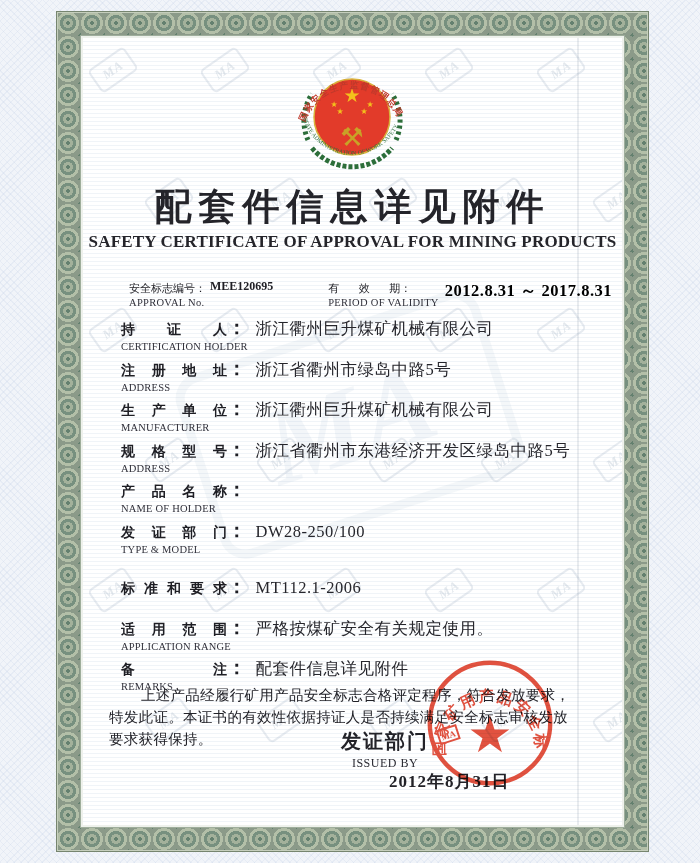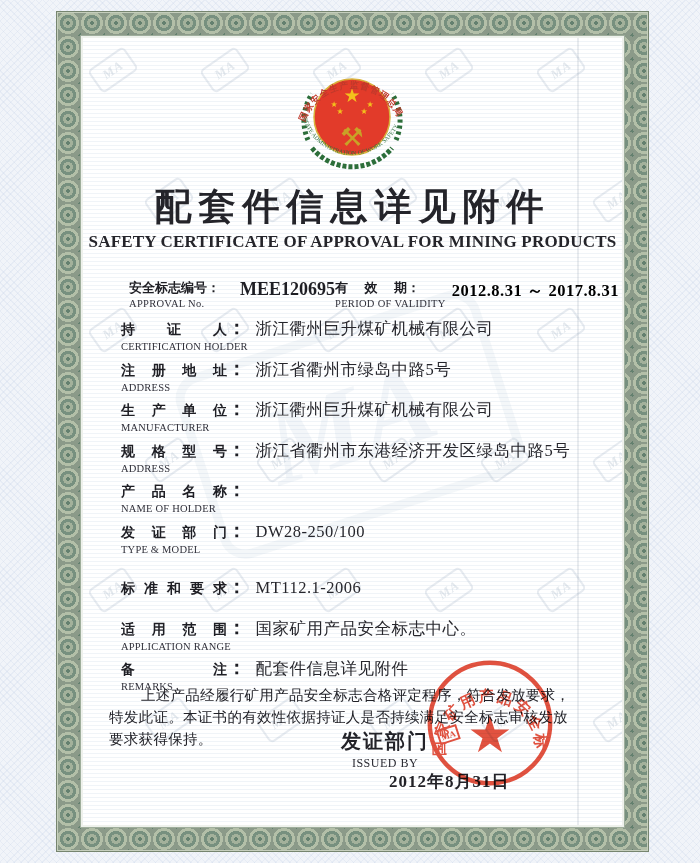--- a/index.html
+++ b/index.html
@@ -50,24 +50,24 @@
     font-size:37px;font-weight:700;letter-spacing:7px;color:#24242a;white-space:nowrap;
   }
   .subtitle{
     position:absolute;left:0;right:0;top:194px;text-align:center;
     font-size:17px;font-weight:700;color:#24242a;letter-spacing:.2px;white-space:nowrap;
   }
   
   .approval-row{position:absolute;left:46px;right:10px;top:240px;display:flex;}
   .ap-block{display:flex;align-items:flex-start;}
   .ap-left{width:262px;}
-  .zh-label{font-weight:700;font-size:13px;color:#1e1e24;white-space:nowrap;}
+  .zh-label{font-weight:400;font-size:11px;color:#1e1e24;white-space:nowrap;}
   .zh-label-j{display:inline-block;text-align:justify;text-align-last:justify;}
   .en-sub{font-size:10.5px;color:#30303a;letter-spacing:.3px;margin-top:1px;white-space:nowrap;}
-  .ap-value{font-size:18px;font-weight:700;color:#1e1e24;margin-left:20px;padding-top:1px;white-space:nowrap;}
+  .ap-value{font-size:12px;font-weight:700;color:#1e1e24;margin-left:4px;padding-top:1px;white-space:nowrap;}
   .validity-value{font-size:16.5px;font-weight:700;margin-left:6px;padding-top:2px;letter-spacing:.5px;white-space:nowrap;}
   
   .fields{position:absolute;left:38px;right:16px;top:276px;}
   .frow{height:40.5px;}
   .frow.gap{margin-top:16px;}
   .fline{display:flex;align-items:baseline;white-space:nowrap;}
   .flabel{
     display:inline-block;width:106px;text-align:justify;text-align-last:justify;
     font-size:14px;font-weight:700;color:#1e1e24;
   }
@@ -222,21 +222,21 @@
         <div class="fline">
             <span class="flabel">标准和要求</span>
             <span class="fcolon">：</span>
             <span class="fvalue">MT112.1-2006</span>
           </div>
       </div>
       <div class="frow">
         <div class="fline">
             <span class="flabel">适用范围</span>
             <span class="fcolon">：</span>
-            <span class="fvalue">国家矿用产品安全标志中心。</span>
+            <span class="fvalue">严格按煤矿安全有关规定使用。</span>
           </div>
         <div class="fsub">APPLICATION RANGE</div>
       </div>
       <div class="frow">
         <div class="fline">
             <span class="flabel">备注</span>
             <span class="fcolon">：</span>
             <span class="fvalue">配套件信息详见附件</span>
           </div>
         <div class="fsub">REMARKS</div>

